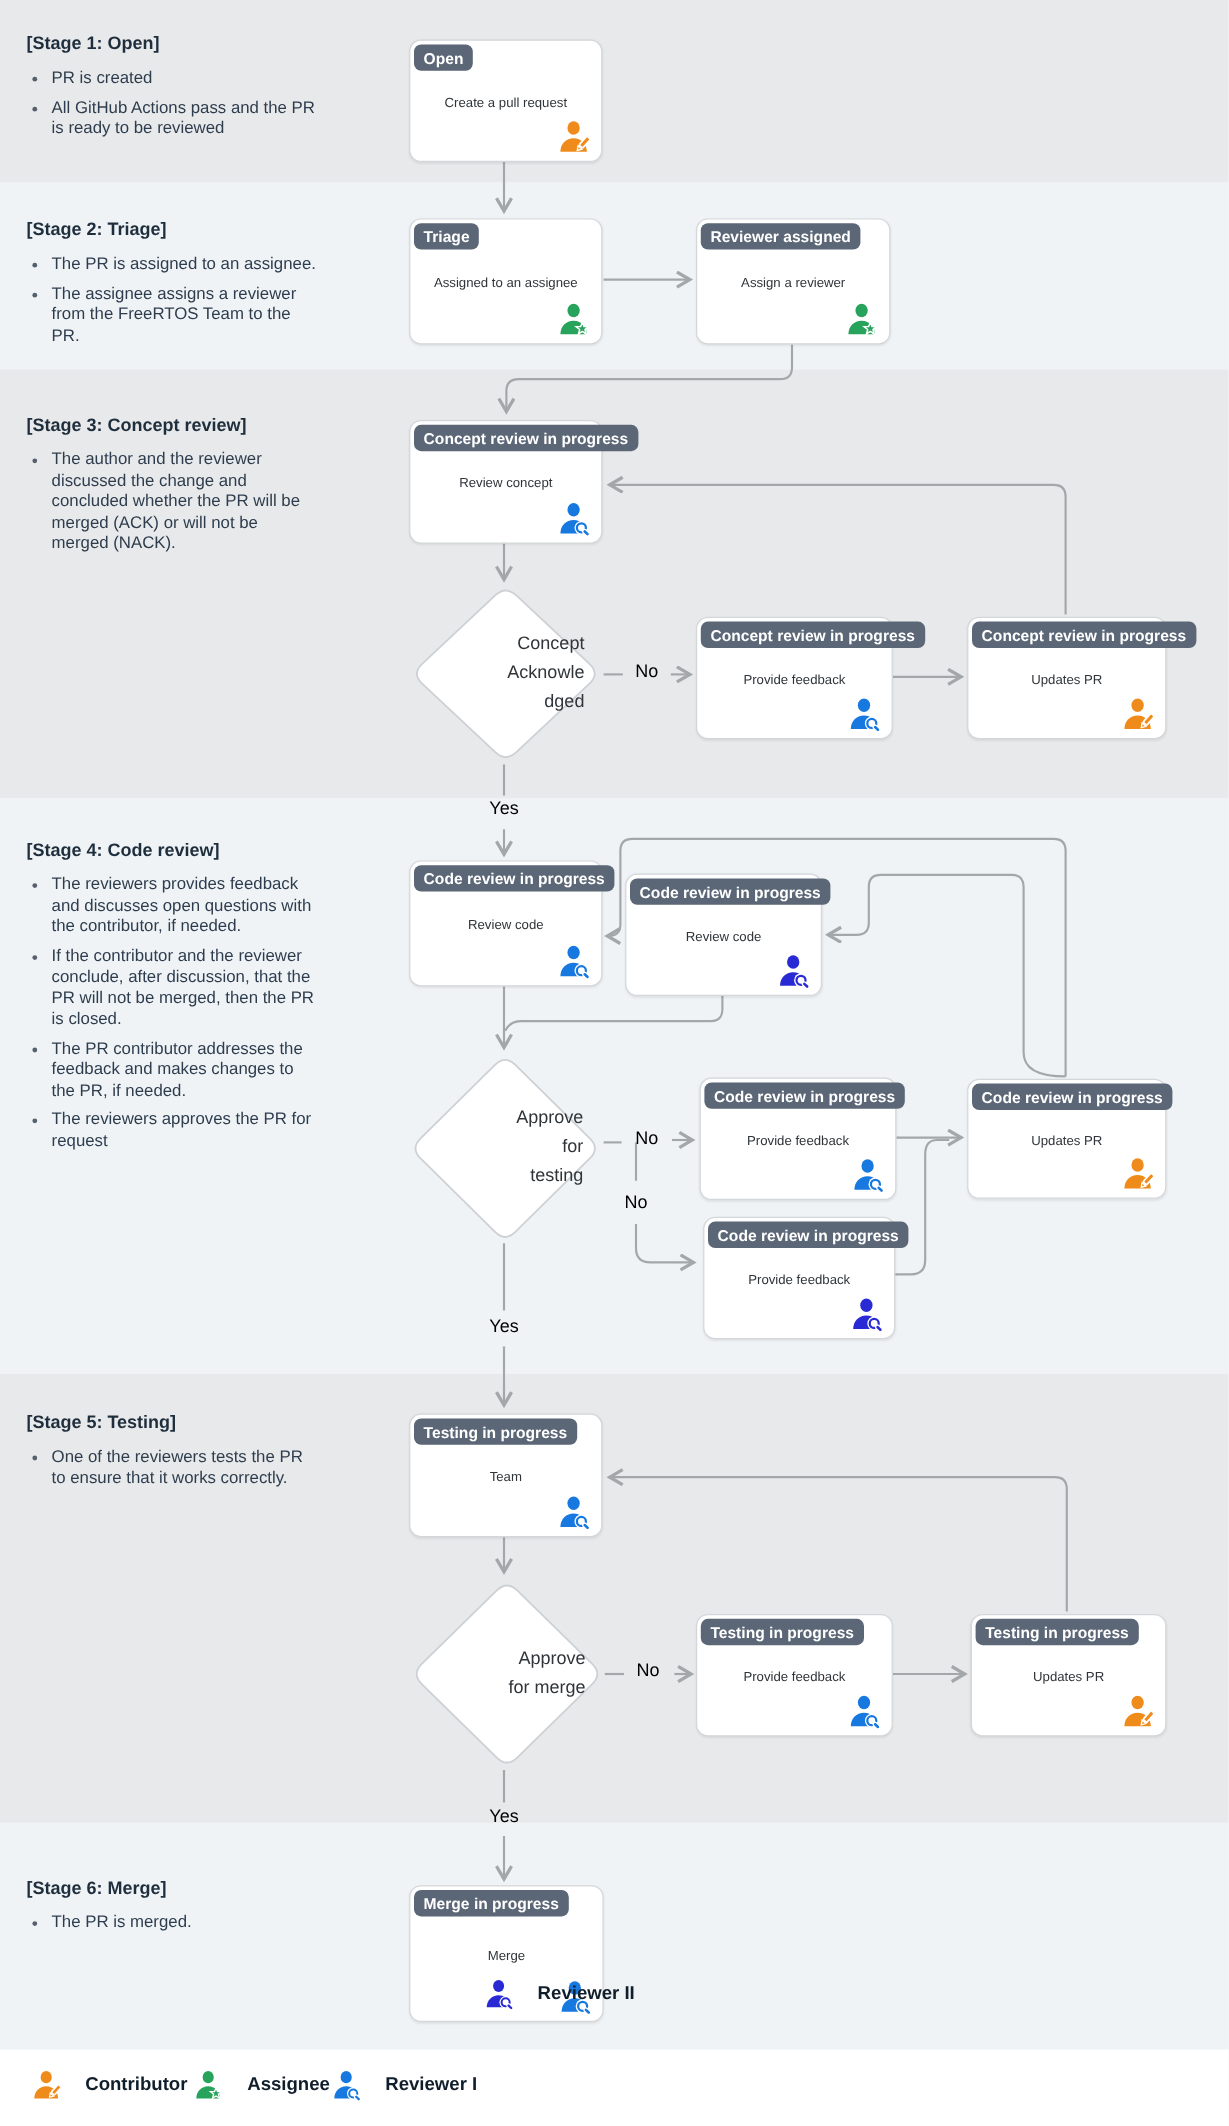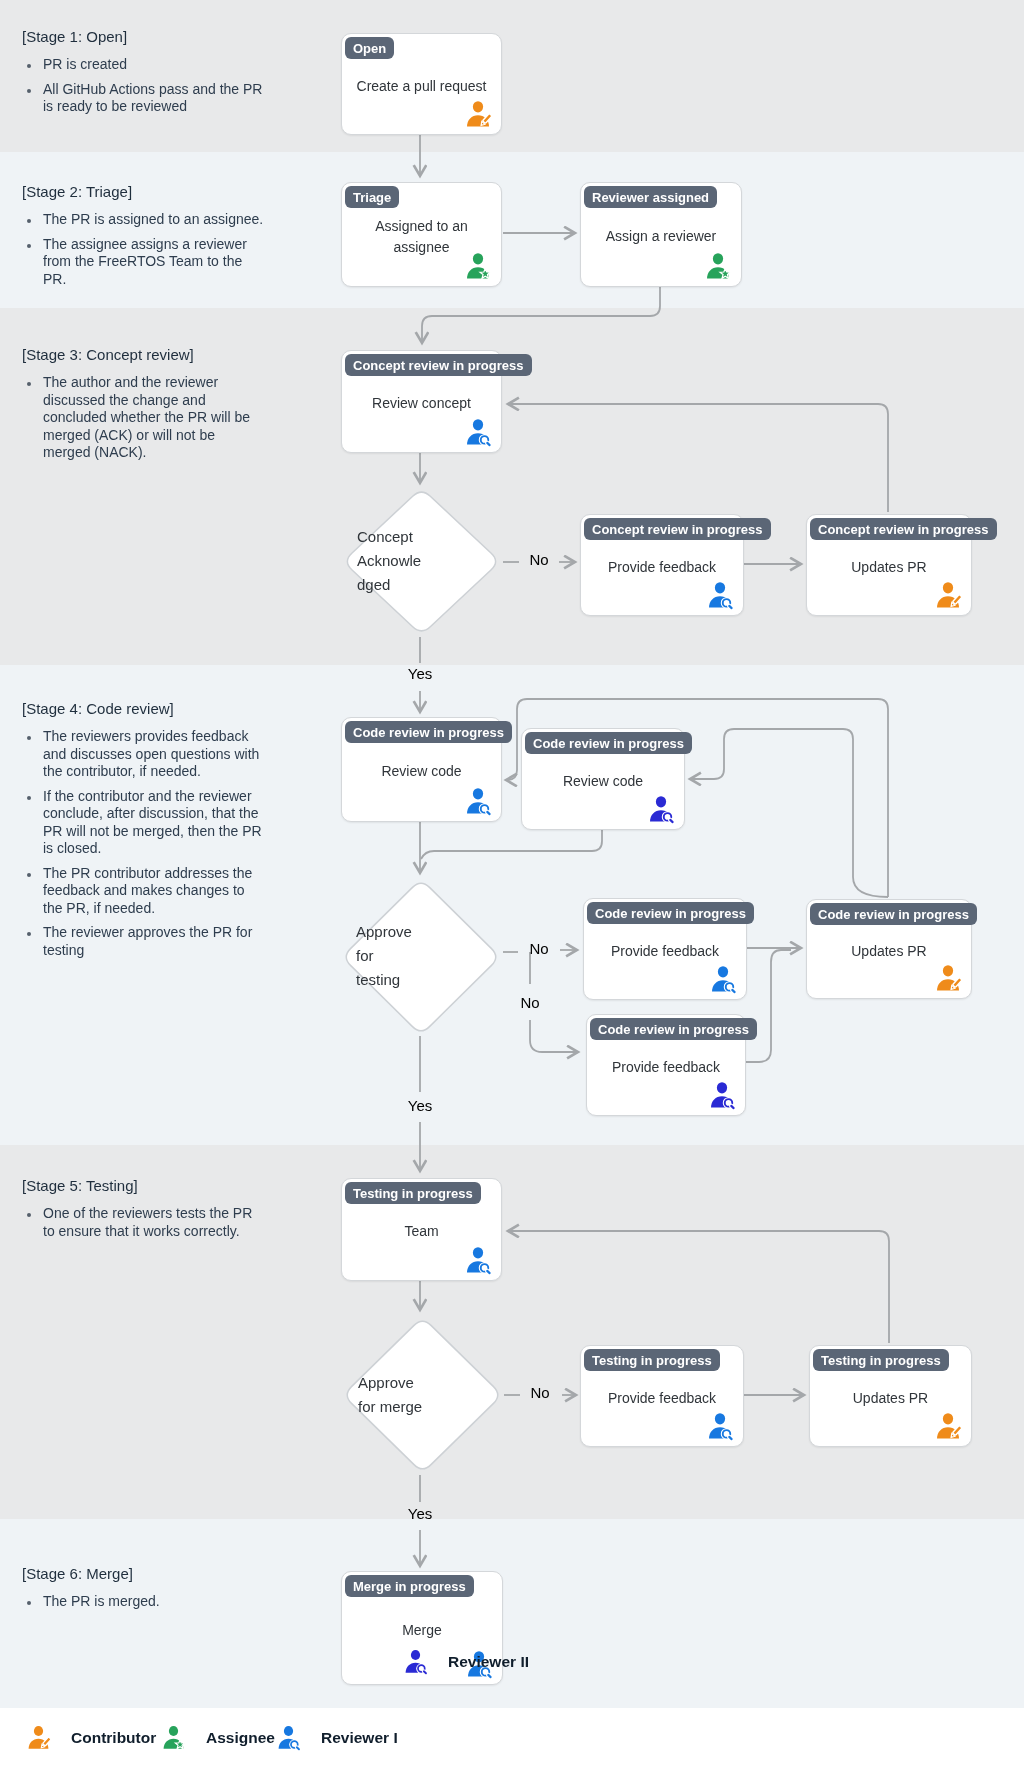--- a/index.html
+++ b/index.html
@@ -8,30 +8,30 @@
   .band{position:absolute;left:0;width:1024px;}
   .band.gray{background:var(--band_gray,#e8e9ea);}
   .band.light{background:var(--band_light,#eff3f6);}
   .band.white{background:var(--band_legend,#ffffff);}
   svg.wires{position:absolute;left:0;top:0;pointer-events:none;}
   .node{position:absolute;background:var(--box_bg,#fff);border:1px solid var(--box_border,#d4d7da);
         border-radius:10px;box-shadow:0 1px 2px rgba(0,0,0,.07);
         display:flex;align-items:center;justify-content:center;}
   .badge{position:absolute;top:3px;left:3px;background:var(--badge_bg,#5b6676);color:var(--badge_text,#fff);
          font-size:13px;font-weight:bold;padding:4px 8px 3px;border-radius:6px;white-space:nowrap;z-index:3;}
-  .node-title{font-size:14px;line-height:21px;color:var(--title,#30353a);text-align:center;padding:4px 12px 0;}
+  .node-title{font-size:11px;line-height:21px;color:var(--title,#30353a);text-align:center;padding:4px 12px 0;}
   .node-actor{position:absolute;right:8px;bottom:5px;width:30px;height:30px;}
   .stage{position:absolute;left:22px;width:260px;color:var(--text_dark,#1f2e3d);}
-  .stage h3{margin:0;font-size:15px;font-weight:normal;color:var(--text_dark,#1f2e3d);}
+  .stage h3{margin:0;font-size:15px;font-weight:bold;color:var(--text_dark,#1f2e3d);}
   .stage ul{margin:11px 0 0 19px;padding:0;width:224px;}
   .stage li{font-size:14px;line-height:17.5px;color:var(--text_body,#2e3d4e);margin-bottom:7px;padding-left:2px;}
   .stage li::marker{color:#55606c;font-size:12px;}
   .edge-label{position:absolute;font-size:15px;color:#000000;width:38px;text-align:center;z-index:4;}
   .diamond-label{position:absolute;font-size:15px;line-height:24px;color:var(--title,#30353a);
-                 text-align:left;width:130px;z-index:4;}
+                 text-align:right;width:130px;z-index:4;}
   .diamond-label span{display:block;}
   .legend-item{position:absolute;display:flex;align-items:center;gap:19px;}
   .legend-icon{width:27px;height:27px;display:inline-block;}
   .legend-text{font-size:15.5px;font-weight:bold;color:#101e2c;}
 </style>
 </head>
 <body>
 
 <div class="canvas">
 
@@ -106,21 +106,21 @@
     <ul>
       <li>The author and the reviewer discussed the change and concluded whether the PR will be merged (ACK) or will not be merged (NACK).</li>
     </ul>
   </div>
   <div class="stage" style="top:700px">
     <h3>[Stage 4: Code review]</h3>
     <ul>
       <li>The reviewers provides feedback and discusses open questions with the contributor, if needed.</li>
       <li>If the contributor and the reviewer conclude, after discussion, that the PR will not be merged, then the PR is closed.</li>
       <li>The PR contributor addresses the feedback and makes changes to the PR, if needed.</li>
-      <li>The reviewer approves the PR for testing</li>
+      <li>The reviewers approves the PR for request</li>
     </ul>
   </div>
   <div class="stage" style="top:1177px">
     <h3>[Stage 5: Testing]</h3>
     <ul>
       <li>One of the reviewers tests the PR to ensure that it works correctly.</li>
     </ul>
   </div>
   <div class="stage" style="top:1565px">
     <h3>[Stage 6: Merge]</h3>

